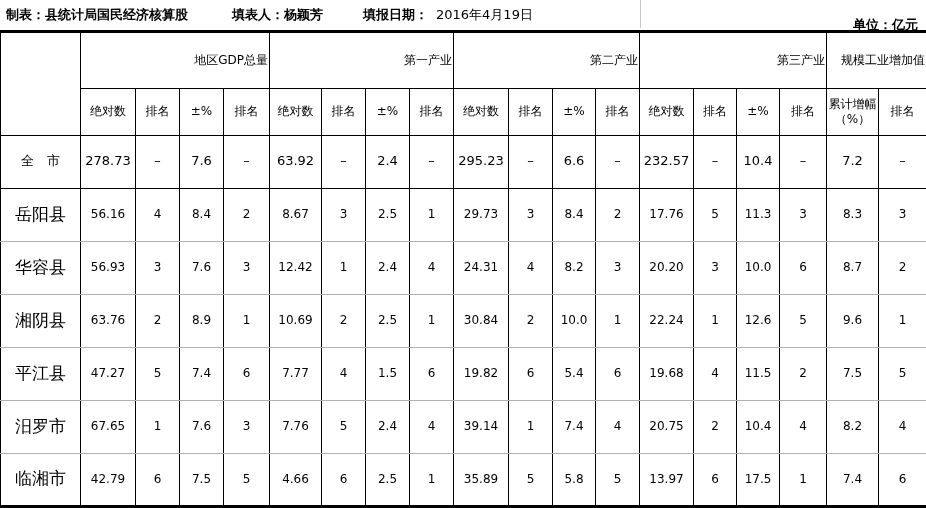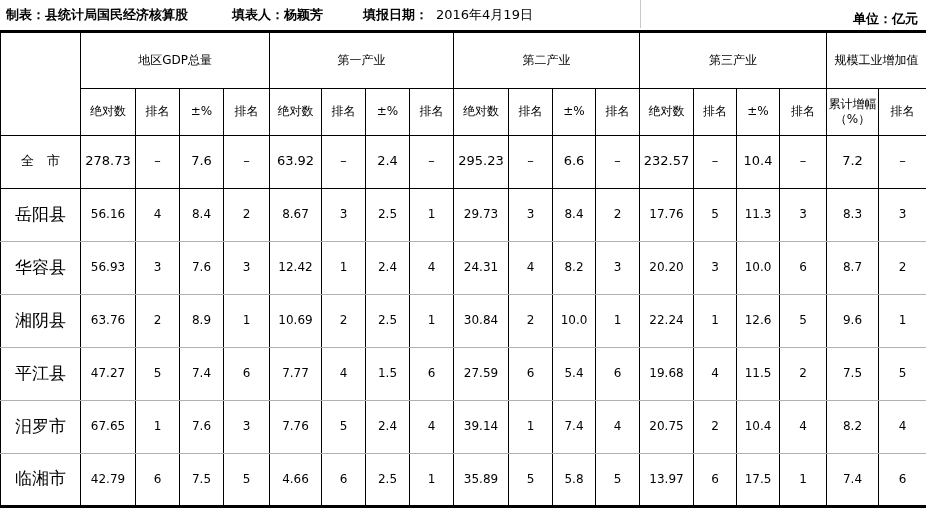--- a/index.html
+++ b/index.html
@@ -12,35 +12,35 @@
   .topbar{
     height:30px;box-sizing:content-box;position:relative;
     border-bottom:3px solid #000;
     display:flex;align-items:center;
     font-size:13px;font-weight:bold;
     padding-left:6px;
   }
   .topbar .filler{margin-left:44px;}
   .topbar .datelbl{margin-left:40px;font-family:Liberation Serif, serif;}
   .topbar .dateval{margin-left:8px;font-weight:normal;}
-  .topbar .unit{position:absolute;right:8px;top:10px;}
+  .topbar .unit{position:absolute;right:8px;top:16px;}
   .topbar .vdiv{position:absolute;left:640px;top:0;width:1px;height:28px;background:#c8c8c8;}
   
   table{
     border-collapse:collapse;table-layout:fixed;width:926px;
     border-bottom:3px solid #000;
   }
   th,td{
     border:1px solid #000;
     text-align:center;vertical-align:middle;
     font-weight:normal;font-size:12px;line-height:1.25;
     padding:0 1px;overflow:hidden;
   }
   tr.group-row{height:55px;}
-  tr.group-row th{border-top:none;}
+  tr.group-row th{border-top:none;text-align:right;}
   tr.sub-row{height:47px;}
   tr.total{height:53px;}
   tr.total td{font-weight:normal;font-size:13px;}
   tr.county{height:53px;}
   tr.county td{border-top-color:#b0b0b0;border-bottom-color:#b0b0b0;}
   td.region{font-size:17px;}
 </style>
 </head>
 <body>
 
@@ -200,21 +200,21 @@
       <td class="region">平江县</td>
 
     <td>47.27</td>
           <td>5</td>
           <td>7.4</td>
           <td>6</td>
           <td>7.77</td>
           <td>4</td>
           <td>1.5</td>
           <td>6</td>
-          <td>27.59</td>
+          <td>19.82</td>
           <td>6</td>
           <td>5.4</td>
           <td>6</td>
           <td>19.68</td>
           <td>4</td>
           <td>11.5</td>
           <td>2</td>
           <td>7.5</td>
           <td>5</td>
         </tr>

